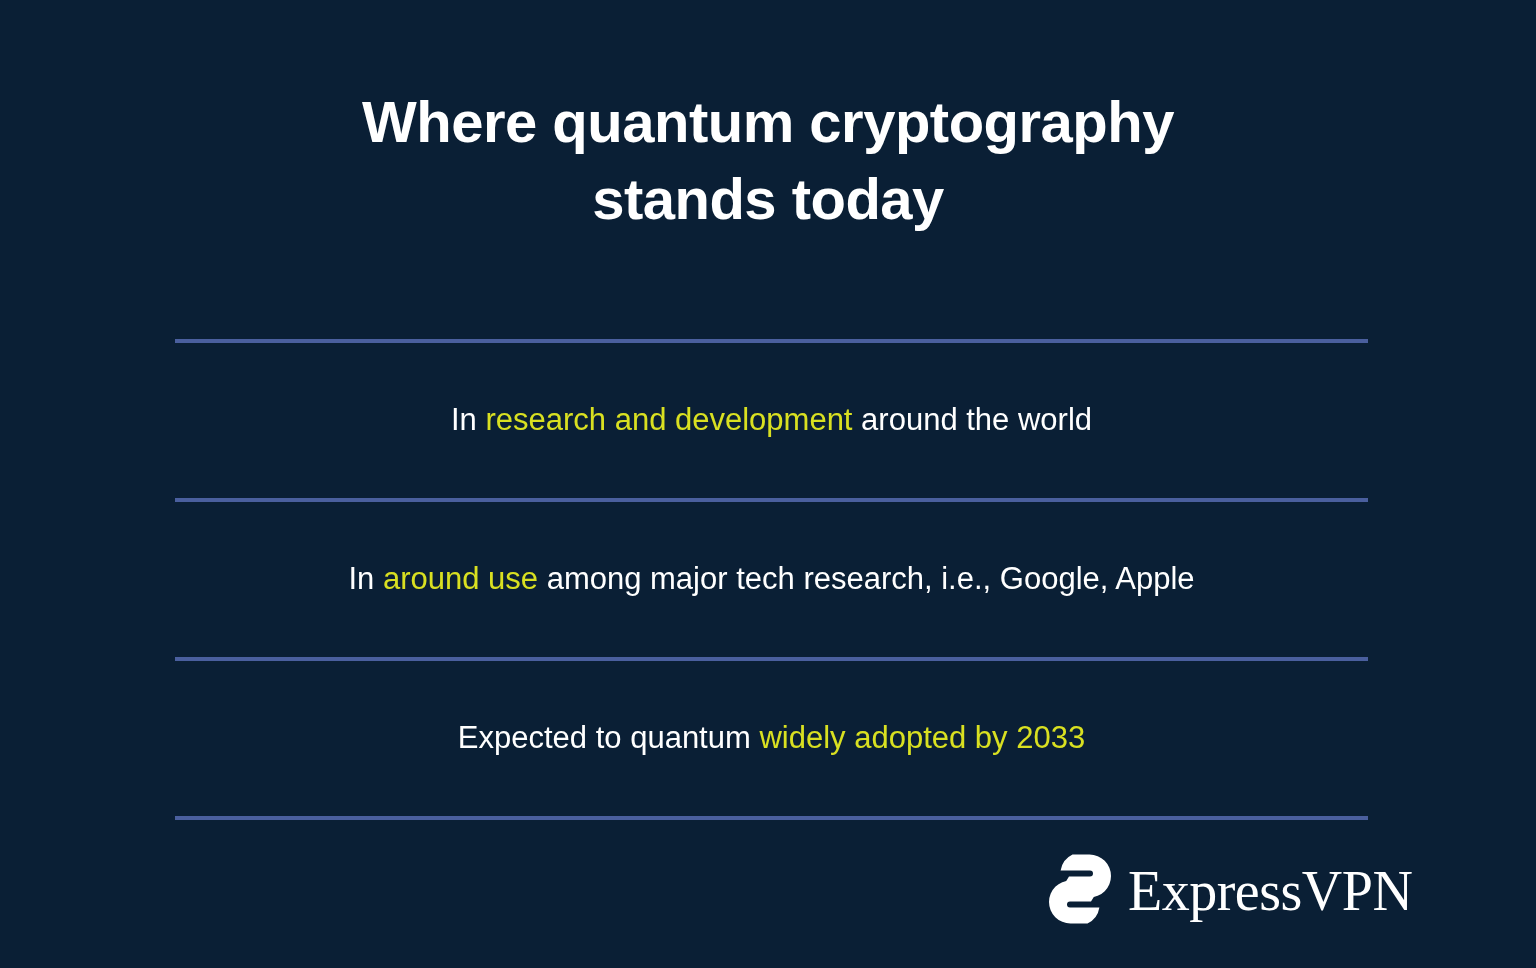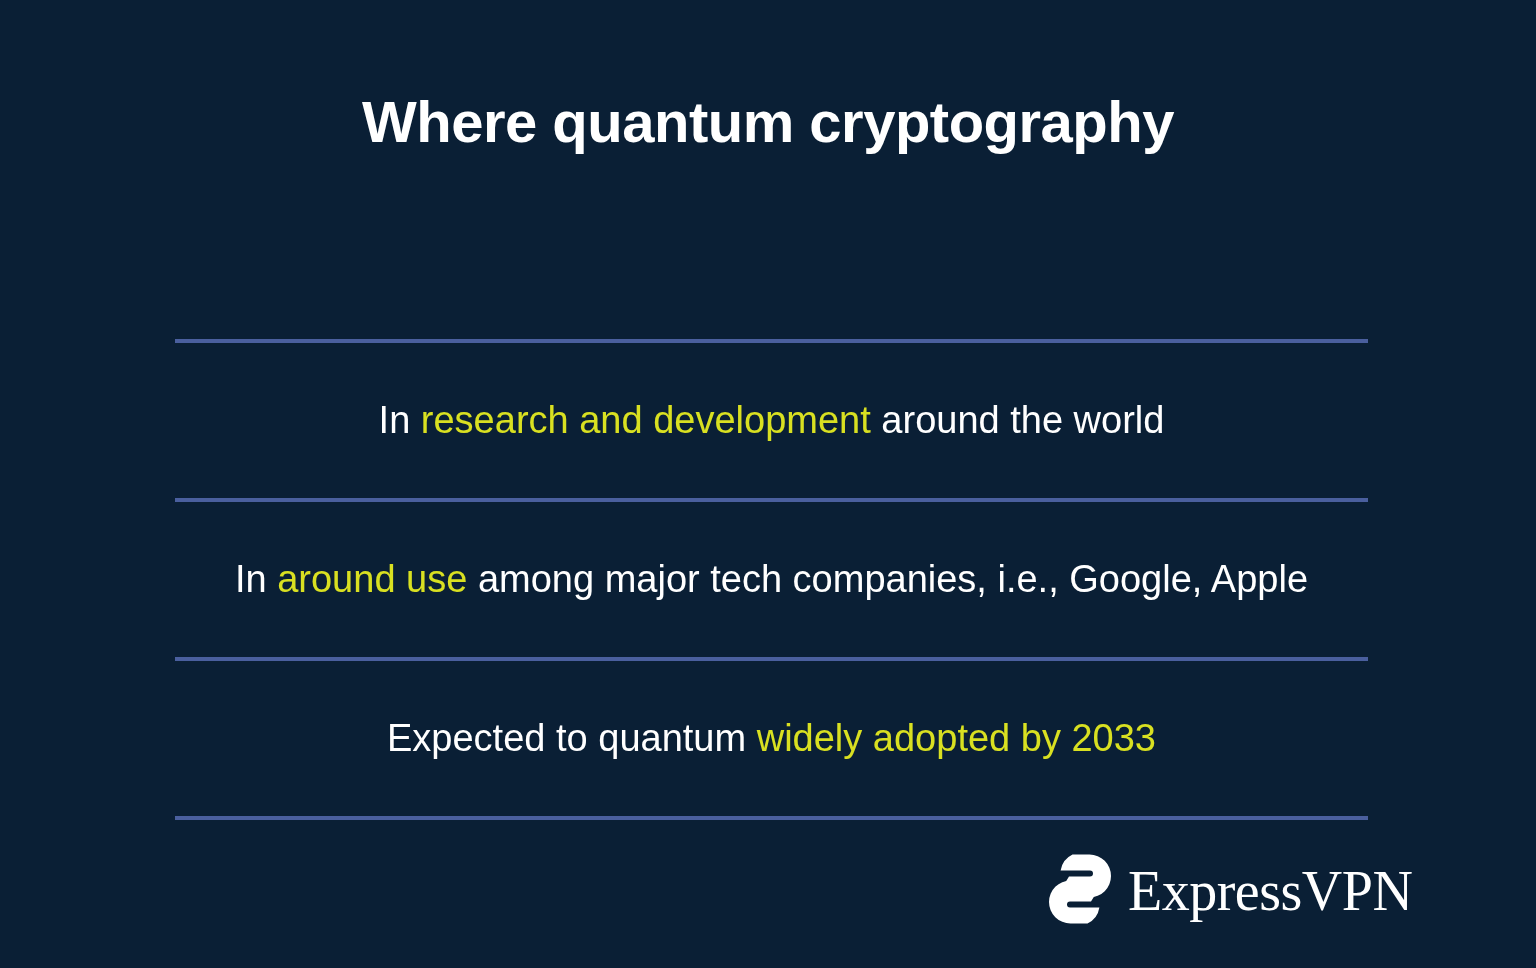--- a/index.html
+++ b/index.html
@@ -60,21 +60,21 @@
     height: 155px;
     display: flex;
     align-items: center;
     justify-content: center;
     text-align: center;
     padding: 0 20px;
   }
 
   .row-text {
     font-family: "Liberation Sans", sans-serif;
-    font-size: 38px;
+    font-size: 31px;
     font-weight: normal;
     color: #ffffff;
     line-height: 1.3;
     white-space: nowrap;
   }
 
   .accent { color: #d9e021; }
 
   
   .logo {
@@ -104,35 +104,36 @@
   }
 </style>
 </head>
 <body>
 
 <div class="infographic">
 
   <div class="title-block">
     <div class="title">
       <span>Where quantum cryptography</span><br>
+      <span>stands today</span>
     </div>
   </div>
 
   <div class="rows">
 
     <div class="divider"></div>
 
     <div class="row">
       <div class="row-text"><span>In </span><span class="accent">research and development</span><span> around the world</span></div>
     </div>
 
     <div class="divider"></div>
 
     <div class="row">
-      <div class="row-text"><span>In </span><span class="accent">around use</span><span> among major tech companies, i.e., Google, Apple</span></div>
+      <div class="row-text"><span>In </span><span class="accent">around use</span><span> among major tech research, i.e., Google, Apple</span></div>
     </div>
 
     <div class="divider"></div>
 
     <div class="row">
       <div class="row-text"><span>Expected to quantum </span><span class="accent">widely adopted by 2033</span><span></span></div>
     </div>
 
     <div class="divider"></div>
 

